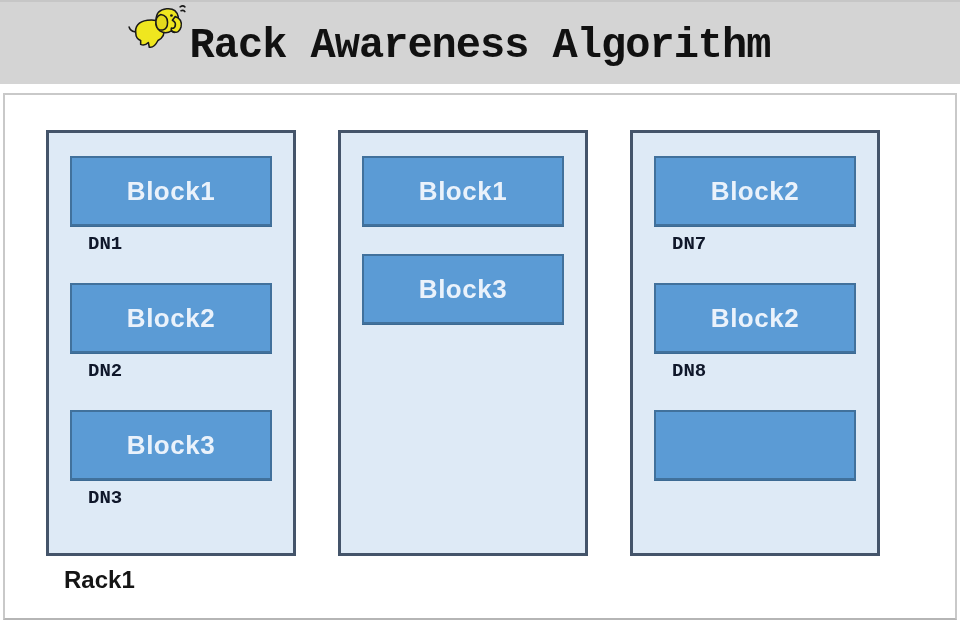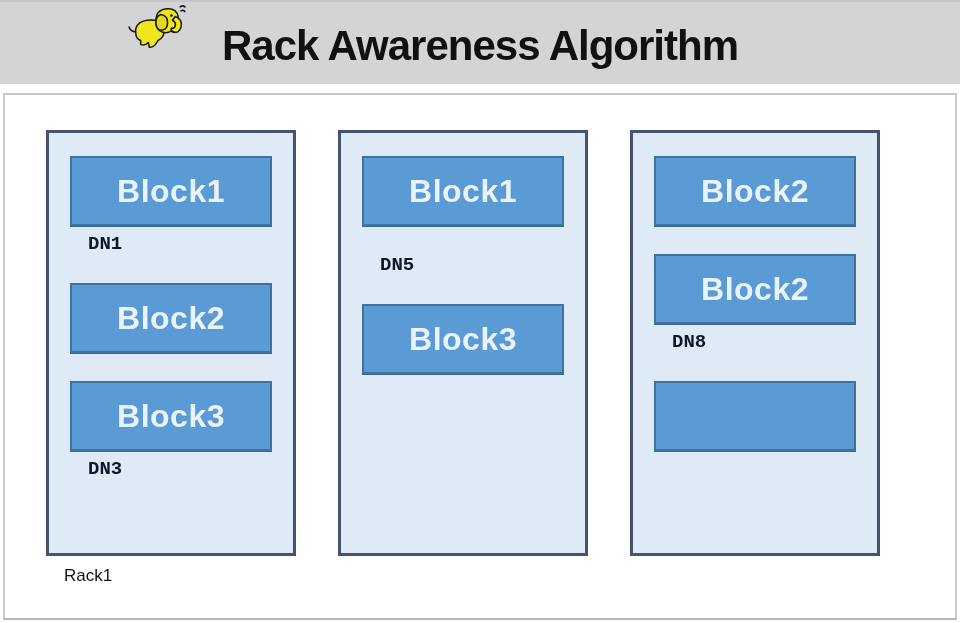--- a/index.html
+++ b/index.html
@@ -13,20 +13,21 @@
 
   
   .header {
     height: 84px;
     background: #d4d4d4;
     border-top: 2px solid #c6c6c6;
     position: relative;
     display: flex;
     align-items: center;
     justify-content: center;
+    font-family: Liberation Mono, monospace;
   }
   .logo {
     position: absolute;
     left: 126px;
     top: 1px;
     width: 62px;
     height: 50px;
   }
   .title {
     font-size: 42px;
@@ -62,36 +63,36 @@
   }
   .node { margin-bottom: 28px; }
   .block {
     height: 70px;
     background: #5b9bd5;
     border: 2px solid #41719c;
     box-shadow: 0 1px 0 #3c6a93;
     display: flex;
     align-items: center;
     justify-content: center;
-    font-size: 32px;
+    font-size: 26px;
     font-weight: 600;
     color: #eaf2fb;
     letter-spacing: 0.5px;
   }
   .dn-label {
     margin: 7px 0 0 18px;
     font-size: 19px;
     font-weight: 600;
     color: #0f172a;
     font-family: Liberation Mono, monospace;
   }
   .rack-label {
     margin: 10px 0 12px 18px;
-    font-size: 17px;
-    font-weight: 400;
+    font-size: 24px;
+    font-weight: 700;
     color: #151515;
   }
 </style>
 </head>
 <body>
 
 <div class="header">
   <svg class="logo" viewBox="0 0 64 52" xmlns="http://www.w3.org/2000/svg">
     <g stroke="#1a1a1a" stroke-width="1.6" stroke-linecap="round" stroke-linejoin="round">
 
@@ -118,47 +119,48 @@
   <div class="racks-row">
 
     <div class="rack-col">
       <div class="rack-box">
         <div class="node">
           <div class="block">Block1</div>
           <div class="dn-label">DN1</div>
         </div>
         <div class="node">
           <div class="block">Block2</div>
+          <div class="dn-label">DN2</div>
         </div>
         <div class="node">
           <div class="block">Block3</div>
           <div class="dn-label">DN3</div>
         </div>
       </div>
       <div class="rack-label">Rack1</div>
     </div>
 
     <div class="rack-col">
       <div class="rack-box">
         <div class="node">
           <div class="block">Block1</div>
         </div>
         <div class="node">
-          <div class="dn-label">DN5</div>
         </div>
         <div class="node">
           <div class="block">Block3</div>
         </div>
       </div>
     </div>
 
     <div class="rack-col">
       <div class="rack-box">
         <div class="node">
           <div class="block">Block2</div>
+          <div class="dn-label">DN7</div>
         </div>
         <div class="node">
           <div class="block">Block2</div>
           <div class="dn-label">DN8</div>
         </div>
         <div class="node">
           <div class="block"></div>
         </div>
       </div>
     </div>

